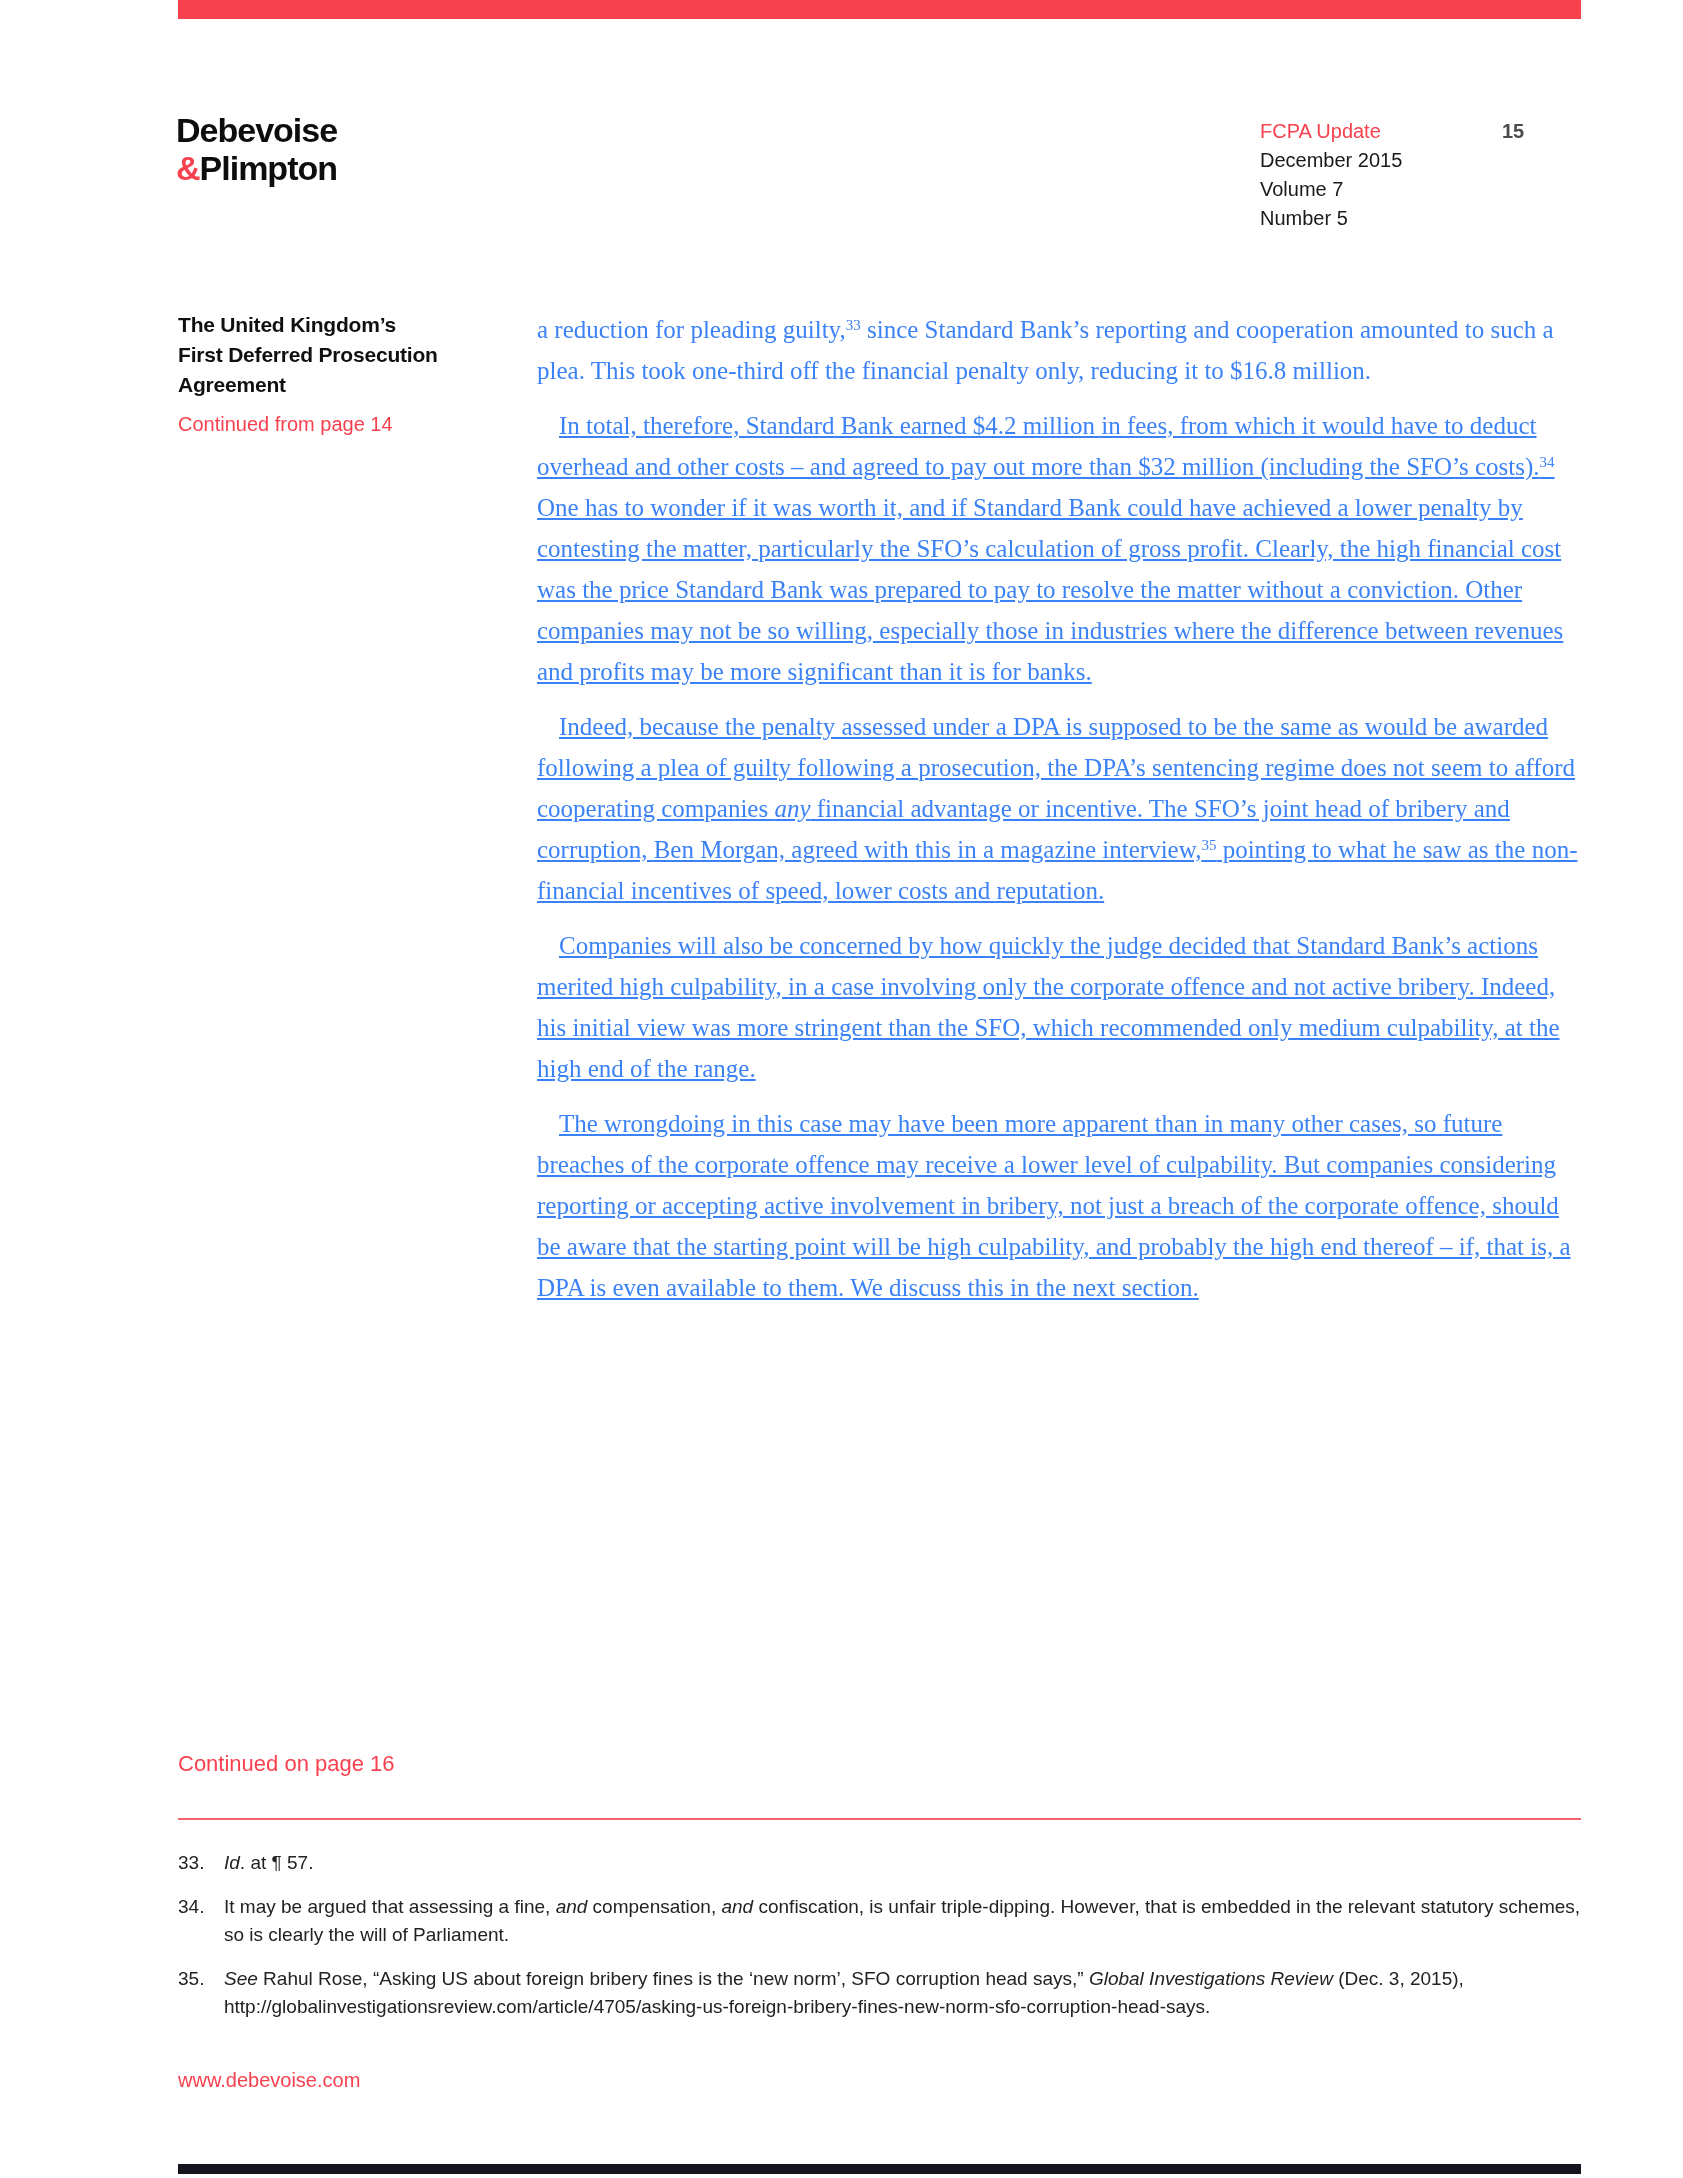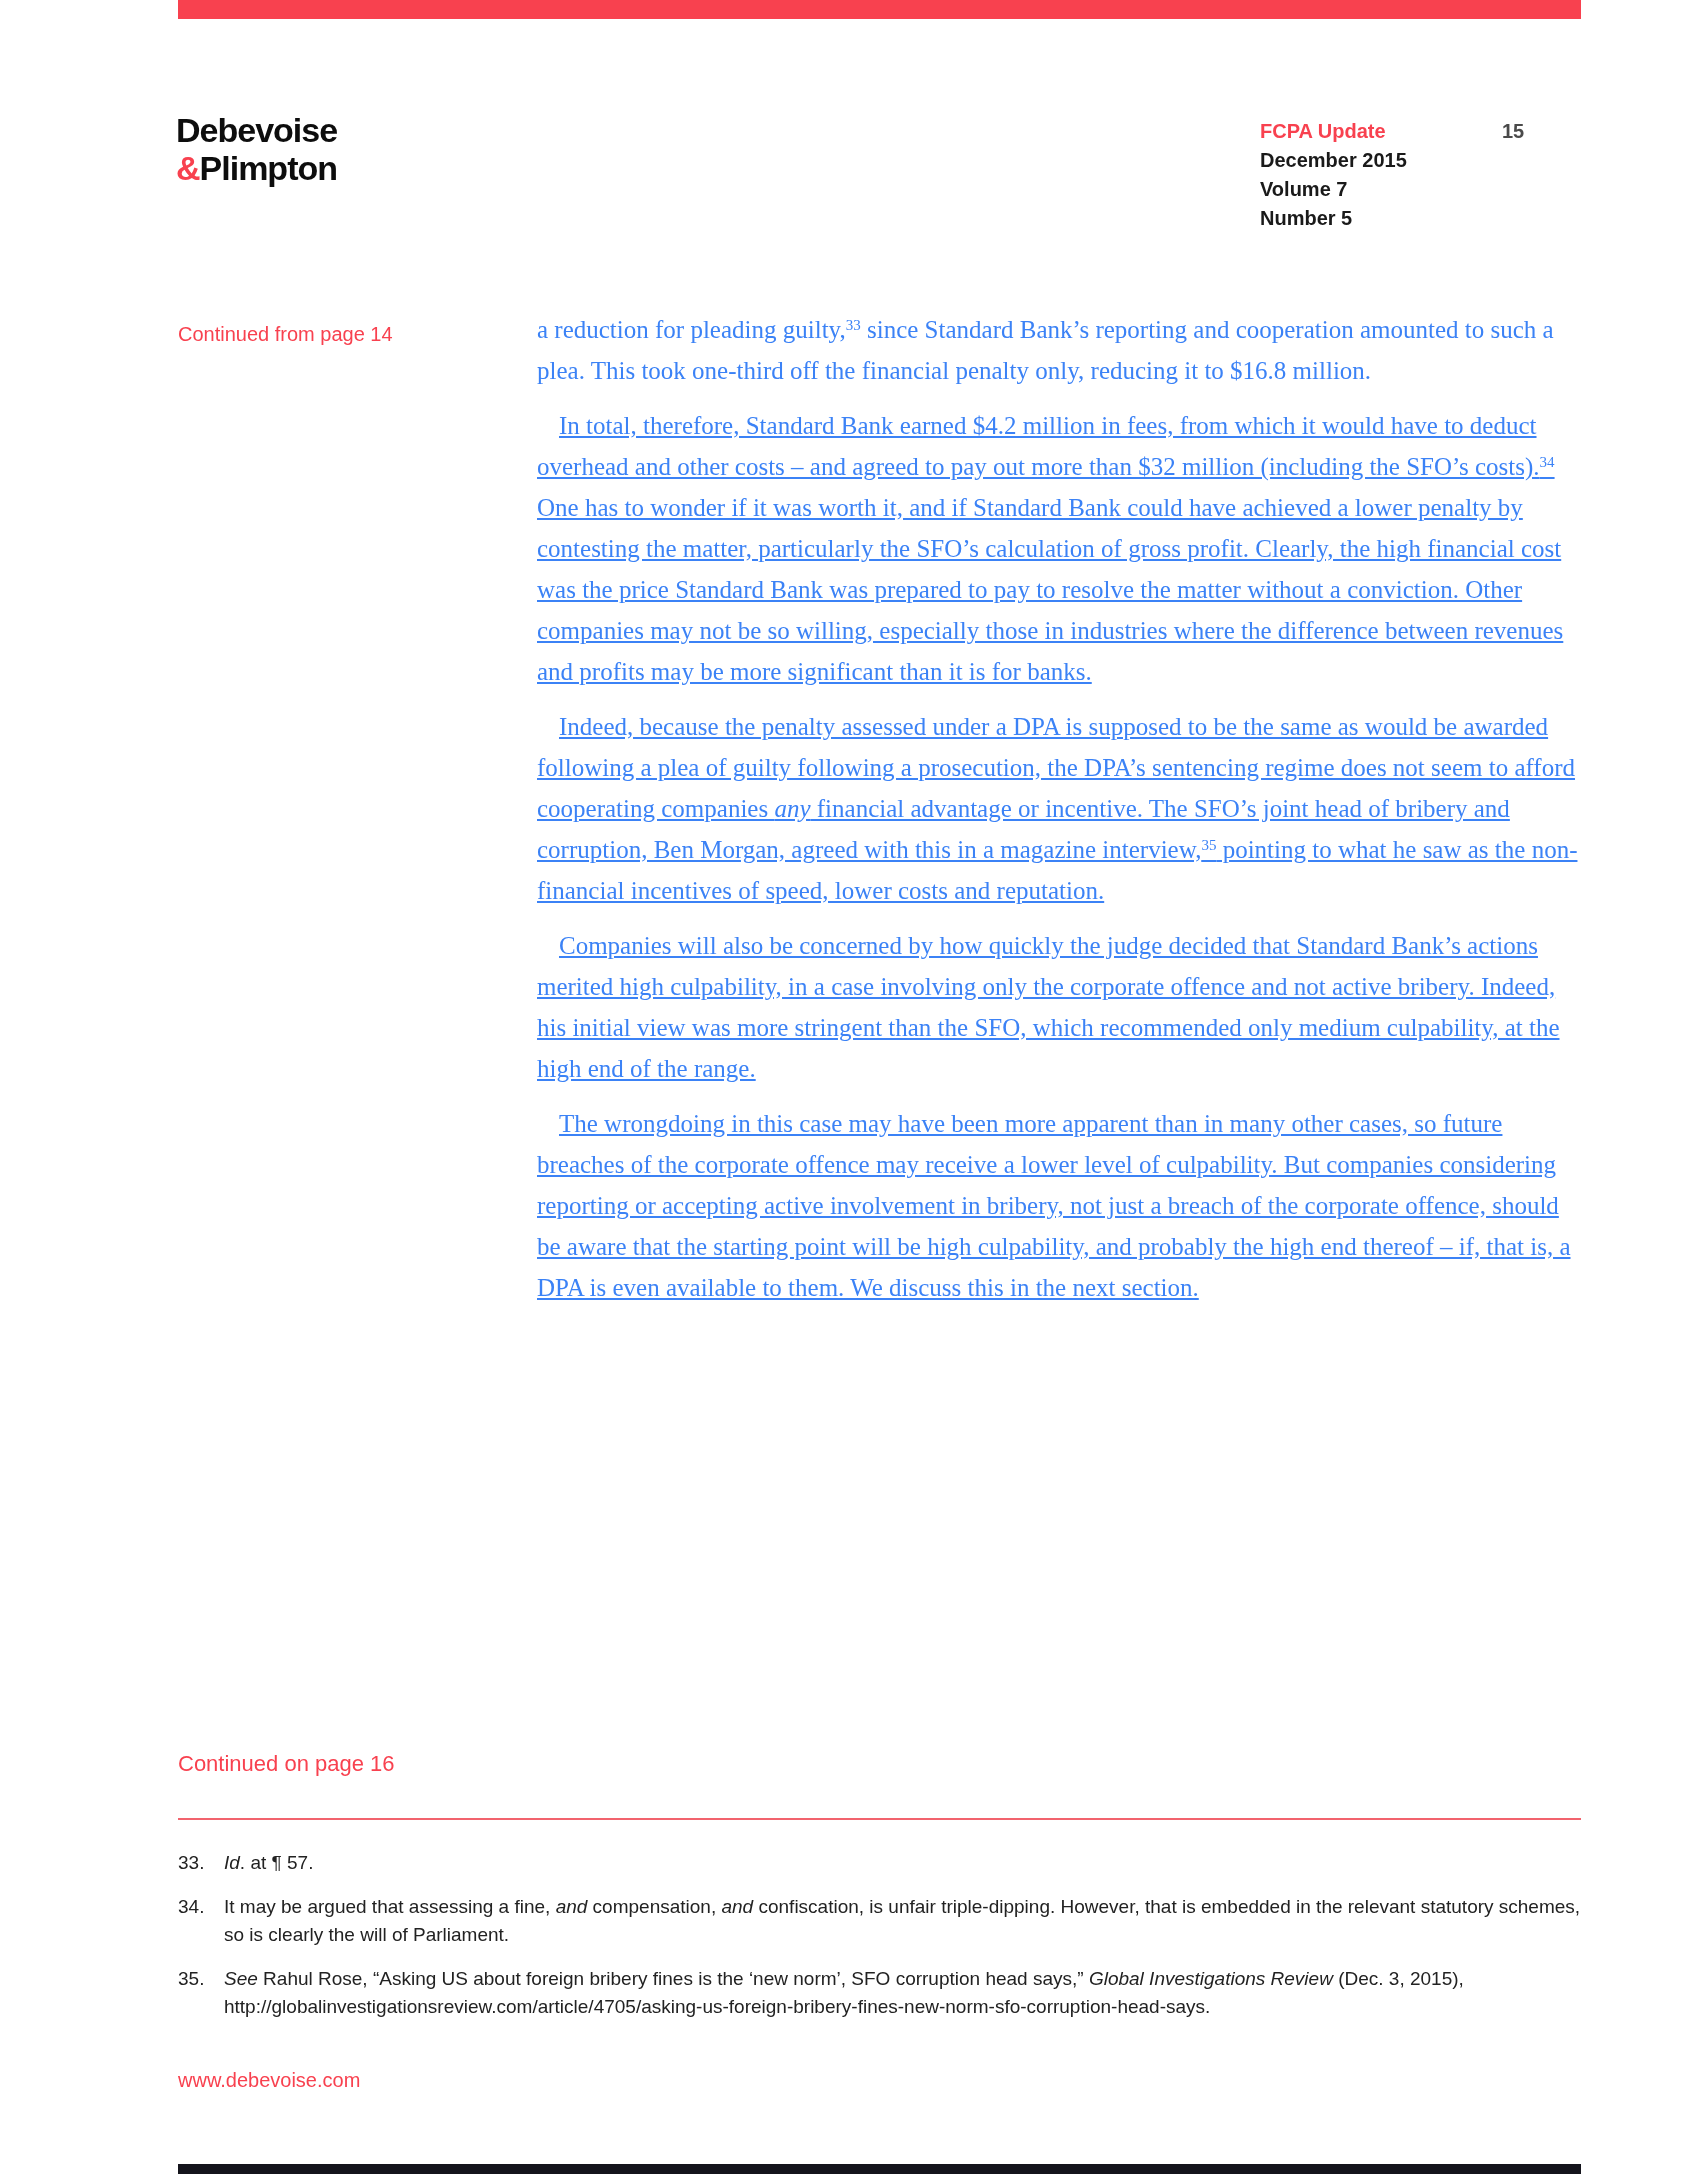--- a/index.html
+++ b/index.html
@@ -18,21 +18,21 @@
   
   .logo{
     position:absolute;left:161px;top:111px;
     font-weight:bold;font-size:34px;line-height:38px;
     letter-spacing:-1px;color:#0d0d0d;
   }
   .logo .amp{color:var(--accent,#F8414F);}
   
   .header-meta{
     position:absolute;left:1245px;top:117px;
-    font-size:20px;line-height:29px;font-weight:bold;color:#1a1a1a;
+    font-size:20px;line-height:29px;font-weight:normal;color:#1a1a1a;
   }
   .header-meta .pub{color:var(--accent,#F8414F);}
   .pagenum{
     position:absolute;right:117px;top:117px;width:79px;
     text-align:left;
     font-size:20px;line-height:29px;font-weight:bold;color:#4a4a4a;
   }
   
   .sidebar{position:absolute;left:163px;top:310px;width:327px;}
   .sidebar-title{
@@ -100,20 +100,25 @@
   <div class="header-meta">
     <div class="pub">FCPA Update</div>
     <div>December 2015</div>
     <div>Volume 7</div>
     <div>Number 5</div>
   </div>
 
   <div class="pagenum">15</div>
 
   <aside class="sidebar">
+    <h2 class="sidebar-title">
+      <span>The United Kingdom’s</span>
+      <span>First Deferred Prosecution</span>
+      <span>Agreement</span>
+    </h2>
     <div class="continued-from">Continued from page 14</div>
   </aside>
 
   <main class="body-col">
     <p class="body-p"><span>a reduction for pleading guilty,</span><sup>33</sup><span> since Standard Bank’s reporting and cooperation amounted to such a plea.  This took one-third off the financial penalty only, reducing it to $16.8 million.</span></p>
     <p class="body-p indent"><span>In total, therefore, Standard Bank earned $4.2 million in fees, from which it would have to deduct overhead and other costs – and agreed to pay out more than $32 million (including the SFO’s costs).</span><sup>34</sup><span>  One has to wonder if it was worth it, and if Standard Bank could have achieved a lower penalty by contesting the matter, particularly the SFO’s calculation of gross profit.  Clearly, the high financial cost was the price Standard Bank was prepared to pay to resolve the matter without a conviction.  Other companies may not be so willing, especially those in industries where the difference between revenues and profits may be more significant than it is for banks.</span></p>
     <p class="body-p indent"><span>Indeed, because the penalty assessed under a DPA is supposed to be the same as would be awarded following a plea of guilty following a prosecution, the DPA’s sentencing regime does not seem to afford cooperating companies </span><em>any</em><span> financial advantage or incentive.  The SFO’s joint head of bribery and corruption, Ben Morgan, agreed with this in a magazine interview,</span><sup>35</sup><span> pointing to what he saw as the non-financial incentives of speed, lower costs and reputation.</span></p>
     <p class="body-p indent"><span>Companies will also be concerned by how quickly the judge decided that Standard Bank’s actions merited high culpability, in a case involving only the corporate offence and not active bribery.  Indeed, his initial view was more stringent than the SFO, which recommended only medium culpability, at the high end of the range.</span></p>
     <p class="body-p indent"><span>The wrongdoing in this case may have been more apparent than in many other cases, so future breaches of the corporate offence may receive a lower level of culpability.  But companies considering reporting or accepting active involvement in bribery, not just a breach of the corporate offence, should be aware that the starting point will be high culpability, and probably the high end thereof – if, that is, a DPA is even available to them.  We discuss this in the next section.</span></p>
   </main>

